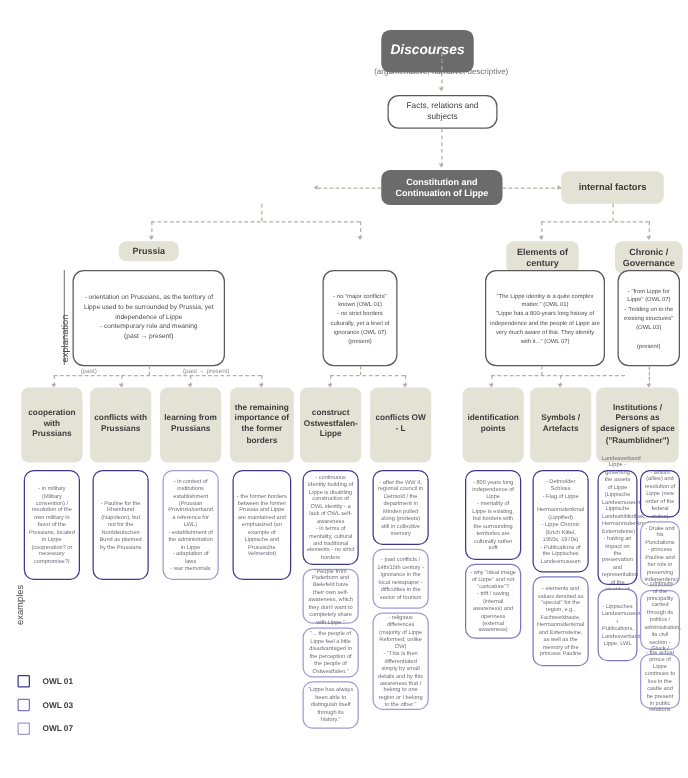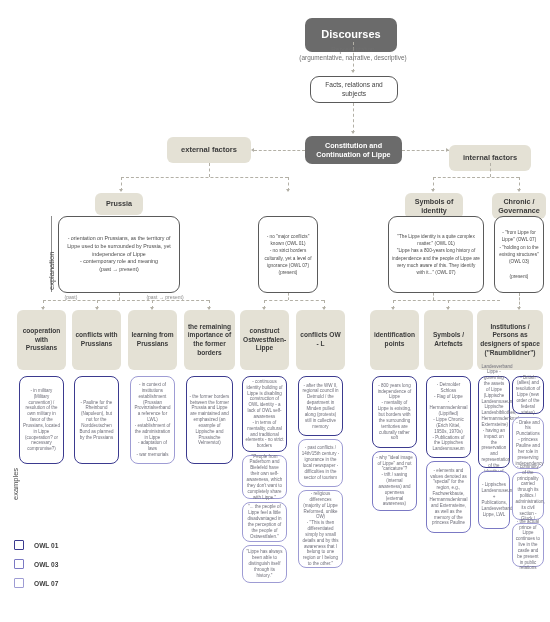--- a/index.html
+++ b/index.html
@@ -70,21 +70,21 @@
   .legend-sq{width:8px;height:8px;border:1.2px solid #3b3a8f;border-radius:1px;background:#fff;margin-right:10px;}
   .legend-sq.c03{border-color:#7b79c4;}
   .legend-sq.c07{border-color:#9e9cd4;}
   .legend-label{font-size:6.6px;font-weight:bold;color:#3b3b3b;}
 </style>
 </head>
 <body>
 
 <div id="canvas">
 
-  <div class="node dark" style="left:305px;top:18px;width:92px;height:34px;">
+  <div class="node dark" style="left:305px;top:24px;width:74px;height:34px;font-style:italic;">
     <span>Discourses</span>
   </div>
 
   <div class="vline" style="left:353px;top:42px;height:30px;"></div>
   <div class="arrow-d" style="left:350.5px;top:70px;"></div>
   <div class="edgelabel" style="left:258px;top:46px;width:190px;white-space:pre-line;">Representation
 (argumentative, narrative, descriptive)</div>
 
   <div class="node outline" style="left:310px;top:76px;width:88px;height:27px;font-size:6.6px;line-height:1.35;color:#3f3f3f;">
     <span>Facts, relations and subjects</span>
@@ -96,46 +96,43 @@
   <div class="node dark small" style="left:305px;top:136px;width:97px;height:28px;">
     <span>Constitution and Continuation of Lippe</span>
   </div>
 
   <div class="hline" style="left:254px;top:150px;width:51px;"></div>
   <div class="arrow-l" style="left:251px;top:147.5px;"></div>
 
   <div class="hline" style="left:402px;top:150px;width:47px;"></div>
   <div class="arrow-r" style="left:446px;top:147.5px;"></div>
 
-  <div class="node beige lvl2" style="left:167px;top:137px;width:84px;height:26px;">
-    <span>external factors</span>
-  </div>
-  <div class="node beige lvl2" style="left:449px;top:137px;width:82px;height:26px;margin-top:8px;">
+  <div class="node beige lvl2" style="left:449px;top:137px;width:82px;height:26px;">
     <span>internal factors</span>
   </div>
 
   <div class="vline" style="left:209px;top:163px;height:14px;"></div>
   <div class="hline" style="left:121px;top:177px;width:167px;"></div>
   <div class="vline" style="left:121px;top:177px;height:14px;"></div>
   <div class="arrow-d" style="left:118.5px;top:189px;"></div>
   <div class="vline" style="left:288px;top:177px;height:14px;"></div>
   <div class="arrow-d" style="left:285.5px;top:189px;"></div>
 
   <div class="vline" style="left:490px;top:163px;height:14px;"></div>
   <div class="hline" style="left:433px;top:177px;width:86px;"></div>
   <div class="vline" style="left:433px;top:177px;height:14px;"></div>
   <div class="arrow-d" style="left:430.5px;top:189px;"></div>
   <div class="vline" style="left:519px;top:177px;height:14px;"></div>
   <div class="arrow-d" style="left:516.5px;top:189px;"></div>
 
-  <div class="node beige lvl3" style="left:95px;top:193px;width:48px;height:22px;">
+  <div class="node beige lvl3" style="left:95px;top:193px;width:48px;height:16px;">
     <span>Prussia</span>
   </div>
   <div class="node beige lvl3" style="left:405px;top:193px;width:58px;height:26px;">
-    <span>Symbols of identity</span>
+    <span>Elements of century</span>
   </div>
   <div class="node beige lvl3" style="left:492px;top:193px;width:54px;height:26px;">
     <span>Chronic / Governance</span>
   </div>
 
   <div class="sidebracket" style="left:51px;top:216px;height:76px;"></div>
   <div class="sidelabel" style="left:47px;top:290px;">explanation</div>
 
   <div class="node outline" style="left:58px;top:216px;width:122px;height:77px;font-size:5.3px;line-height:1.5;">
     <span style="white-space:pre-line;">- orientation on Prussians, as the territory of Lippe used to be surrounded by Prussia, yet independence of Lippe

